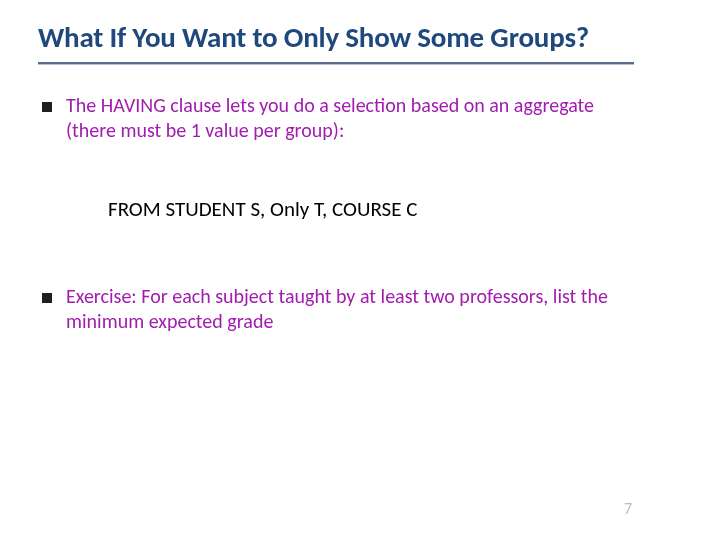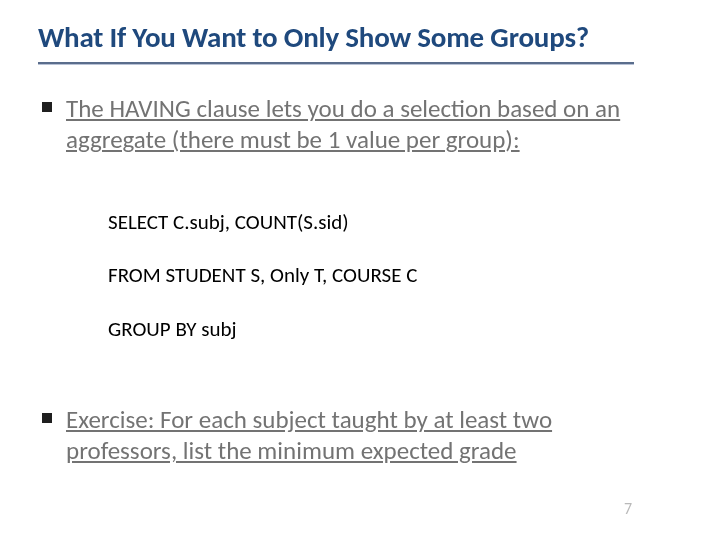--- a/index.html
+++ b/index.html
@@ -36,24 +36,23 @@
   .bullet .marker {
     flex: 0 0 auto;
     width: 10px;
     height: 10px;
     background: #1f1f1f;
     margin-top: 9px;
     margin-right: 14px;
   }
   .bullet .text {
     flex: 1 1 auto;
-    font-size: 25px;
+    font-size: 20px;
     line-height: 1.25;
-    color: #737373;
-    text-decoration: underline;
+    color: #a21caf;
   }
   .code {
     margin-left: 66px;
     margin-bottom: 34px;
     font-size: 21px;
     line-height: 1.28;
     color: #000;
     white-space: pre-line;
   }
   .pagenum {
@@ -73,23 +72,21 @@
   <hr class="rule">
 
   <div class="body">
 
     <div class="bullet">
       <span class="marker"></span>
       <span class="text">The HAVING clause lets you do a selection based on an aggregate (there must be 1 value per group):</span>
     </div>
 
     <div class="code">
-      <div>SELECT C.subj, COUNT(S.sid)</div>
       <div>FROM STUDENT S, Only T, COURSE C</div>
-      <div>GROUP BY subj</div>
     </div>
 
     <div class="bullet">
       <span class="marker"></span>
       <span class="text">Exercise:  For each subject taught by at least two professors, list the minimum expected grade</span>
     </div>
 
   </div>
 
   <div class="pagenum">7</div>

